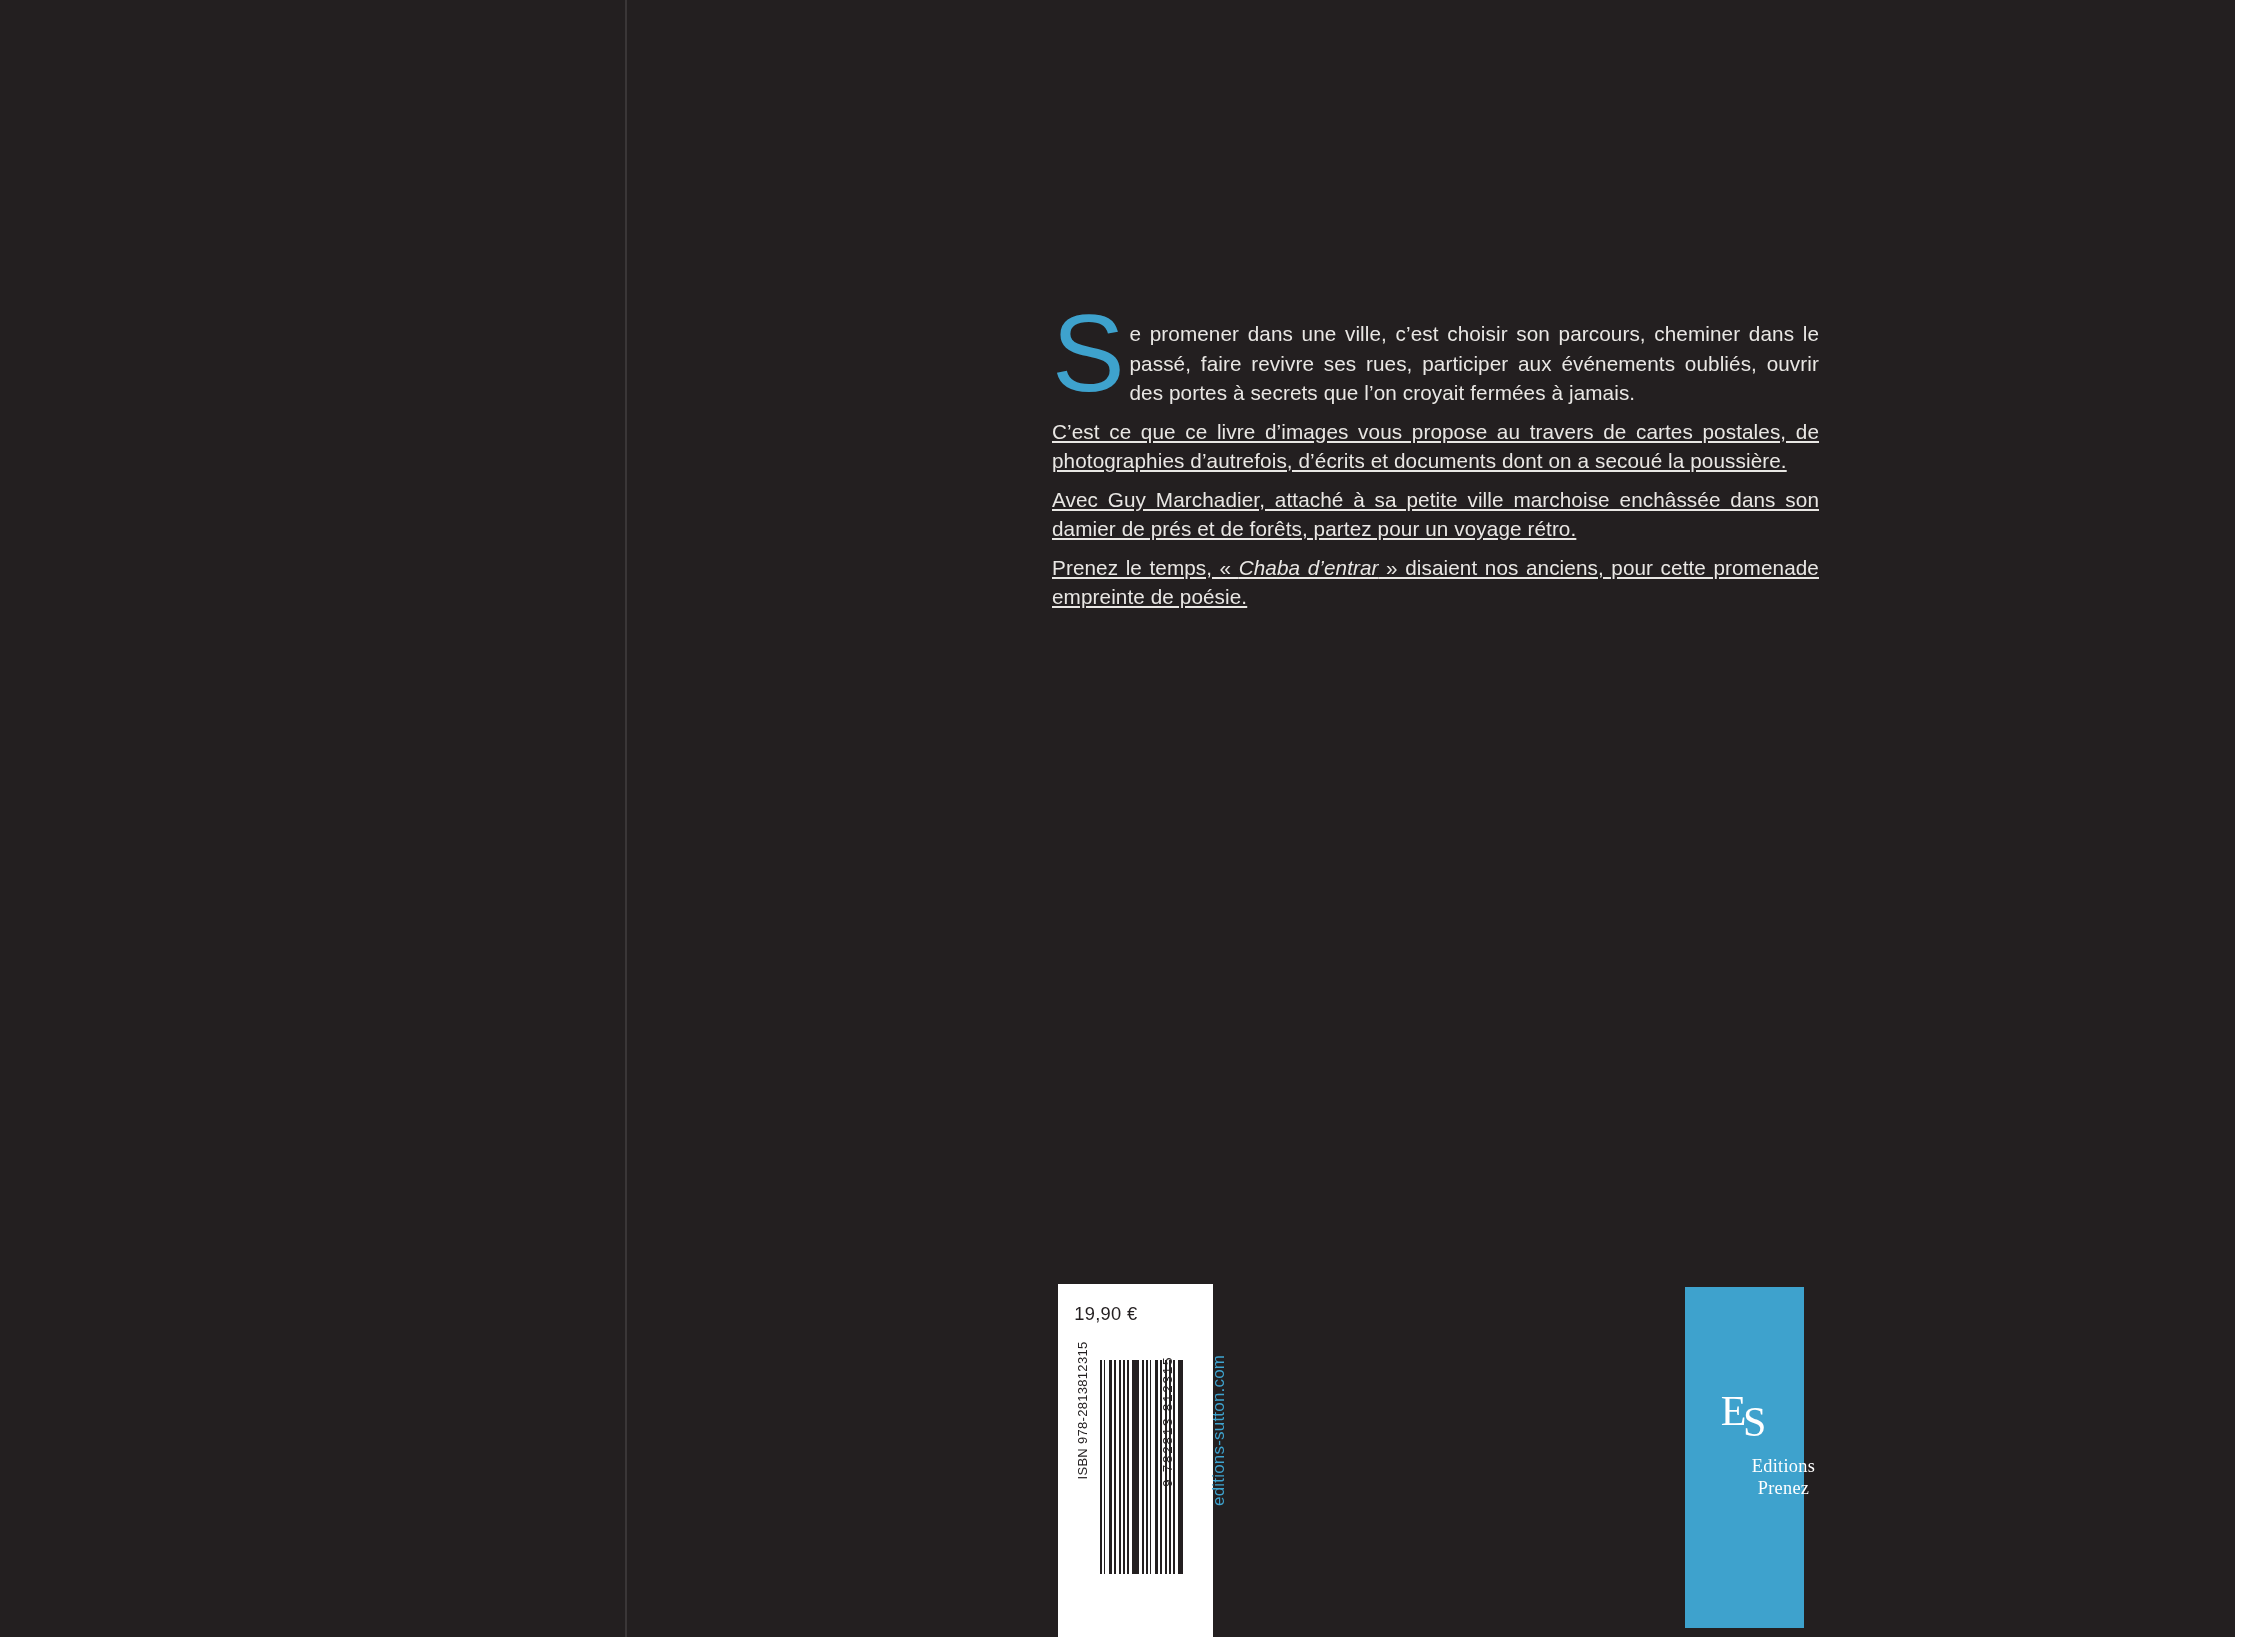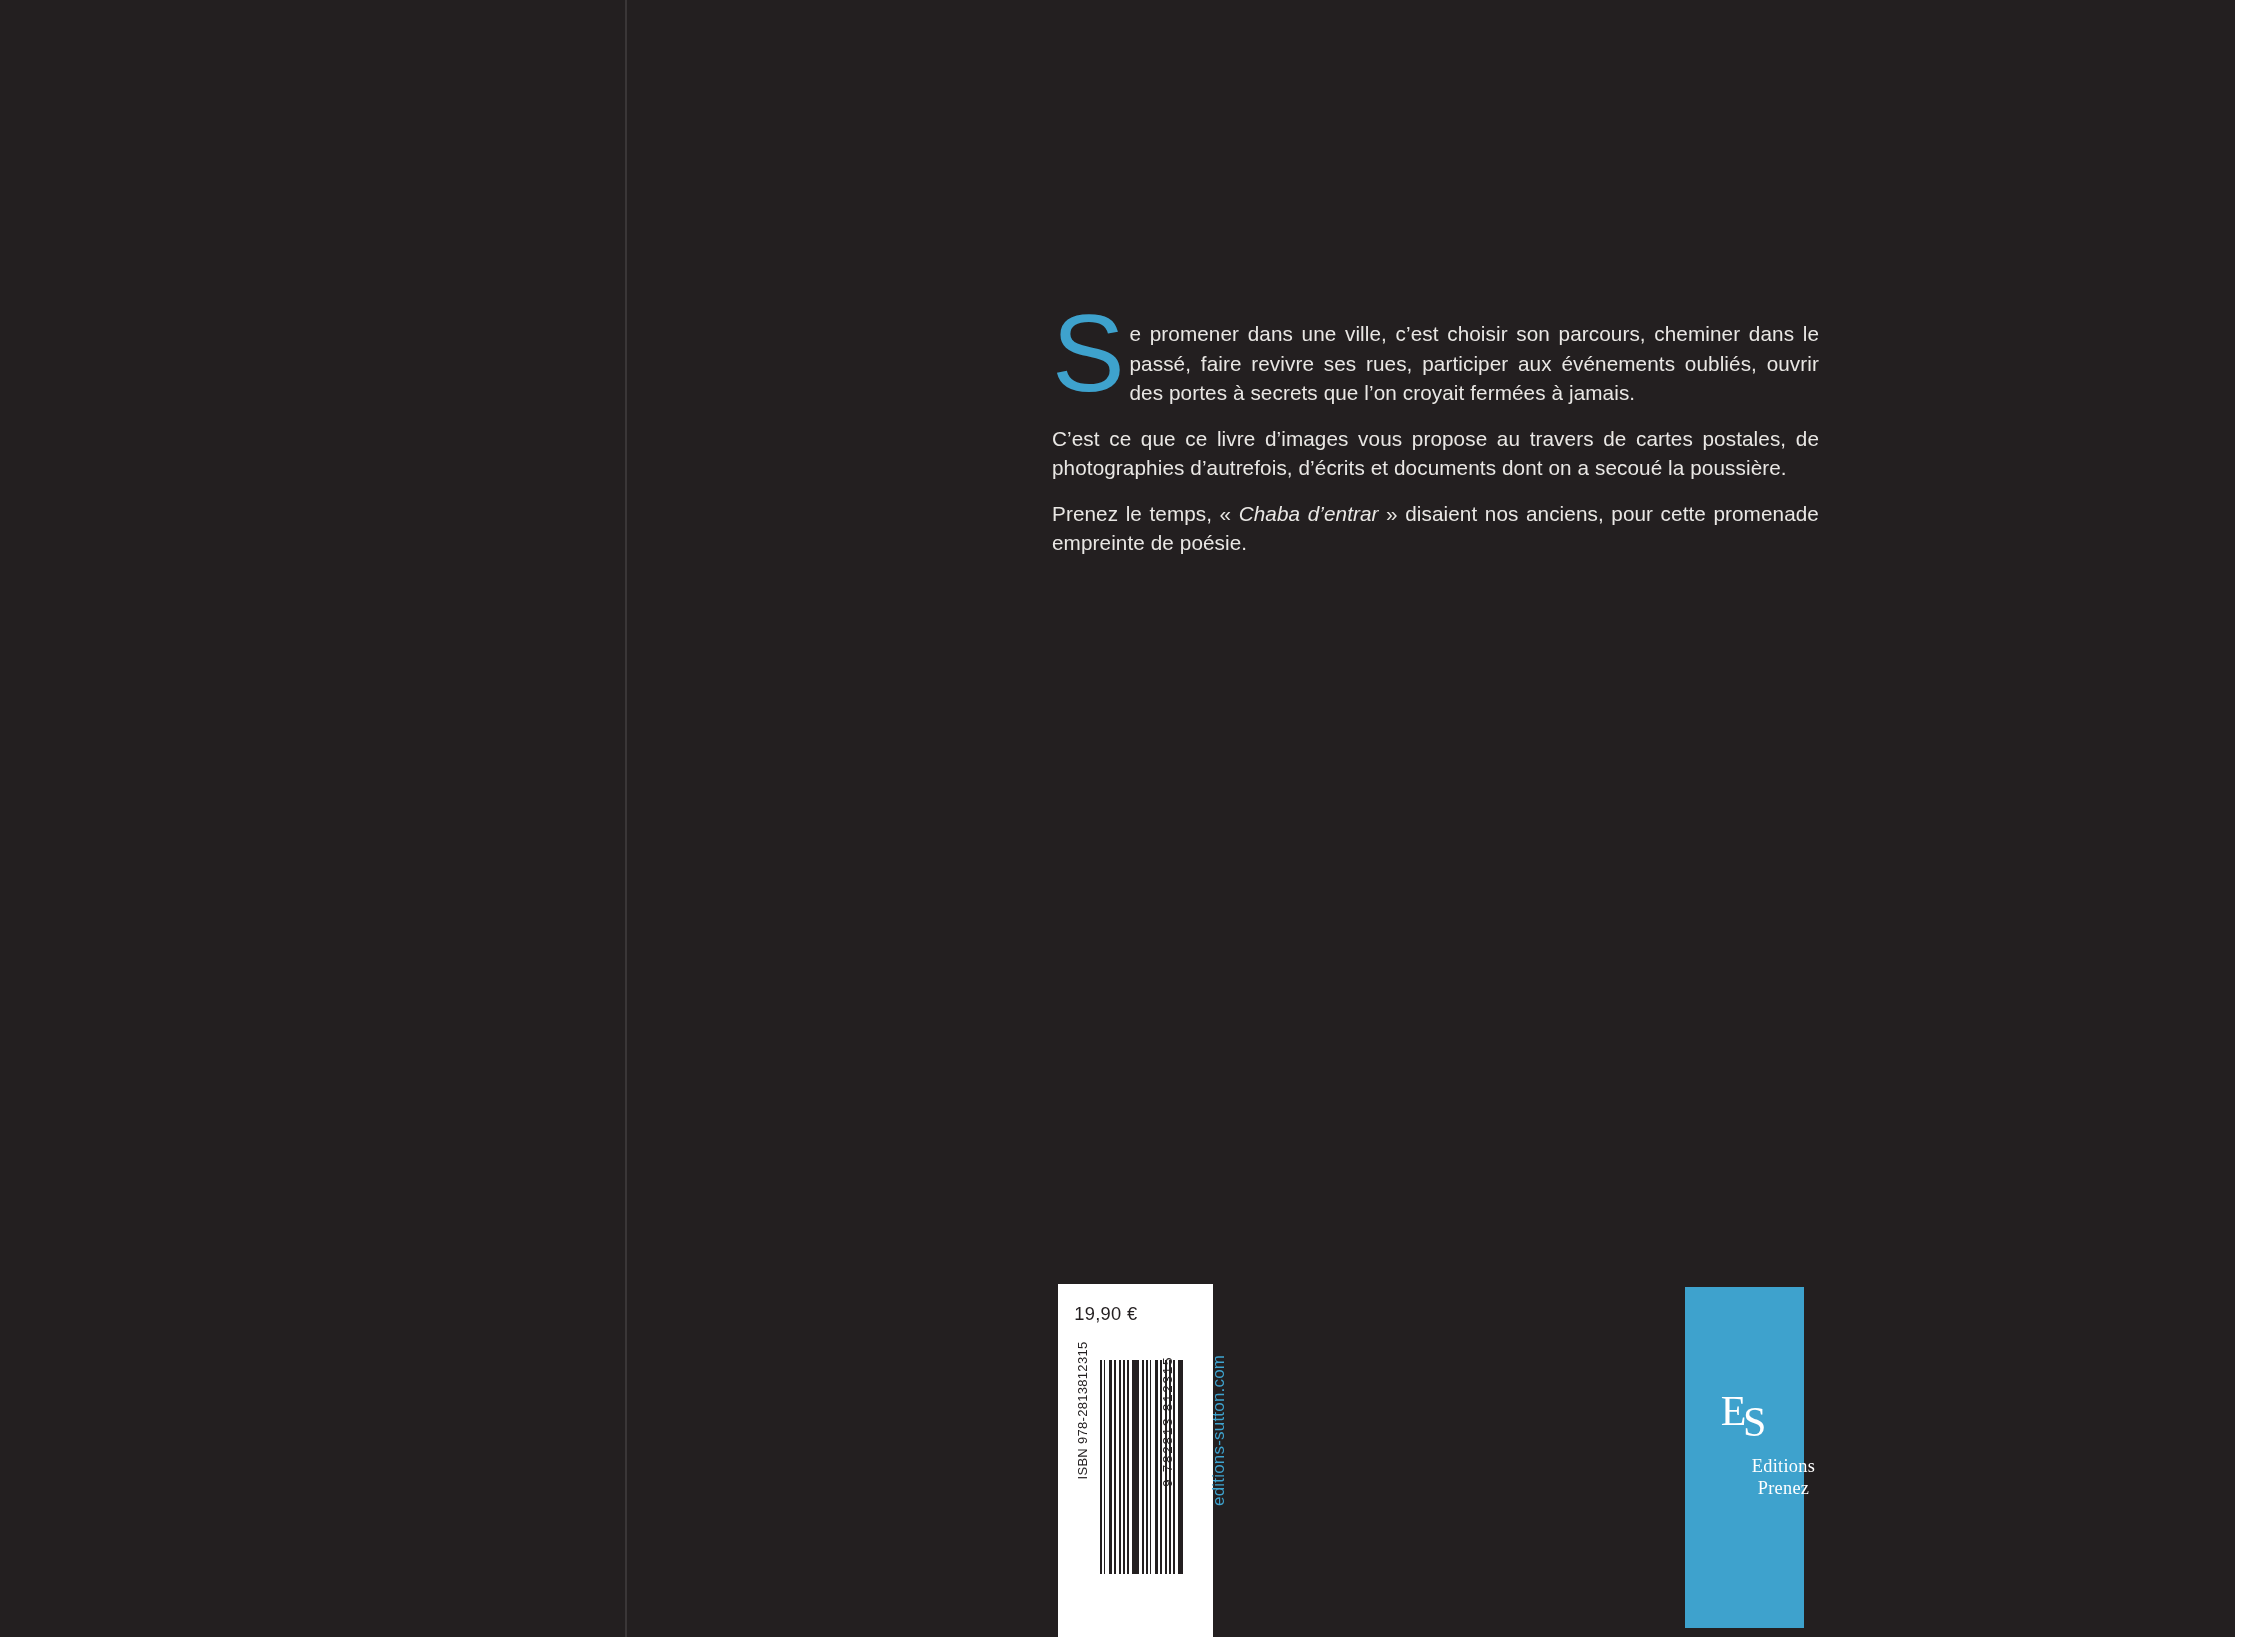--- a/index.html
+++ b/index.html
@@ -66,21 +66,22 @@
     line-height: 29.5px;
     text-align: justify;
     text-justify: inter-word;
     letter-spacing: 0.1px;
   }
   .blurb p {
     margin: 0;
     text-indent: 0;
   }
   .blurb p + p {
-    margin-top: 16px;
+    margin-top: 9px;
+    text-decoration: underline;
   }
   .blurb p.indent {
     text-indent: 0;
   }
 
   .dropcap {
     float: left;
     color: #3ea2cd;
     font-size: 109px;
     line-height: 87px;
@@ -233,20 +234,21 @@
 
   <div class="dark-panel"></div>
   <div class="fold-rule"></div>
   <div class="right-margin"></div>
 
   <div class="blurb">
     <p>
       <span class="dropcap">S</span><span>e promener dans une ville, c’est choisir son parcours, cheminer dans le passé, faire revivre ses rues, participer aux événements oubliés, ouvrir des portes à secrets que l’on croyait fermées à jamais.</span>
     </p>
     <p class="indent">C’est ce que ce livre d’images vous propose au travers de cartes postales, de photographies d’autrefois, d’écrits et documents dont on a secoué la poussière.</p>
+    <p class="indent">Avec Guy Marchadier, attaché à sa petite ville marchoise enchâssée dans son damier de prés et de forêts, partez pour un voyage rétro.</p>
     <p class="indent"><span>Prenez le temps, « </span><em>Chaba d’entrar</em><span> » disaient nos anciens, pour cette promenade empreinte de poésie.</span></p>
   </div>
 
   <div class="barcode-block">
     <div class="price">19,90 €</div>
     <div class="isbn-vert">ISBN 978-2813812315</div>
     <div class="bars"></div>
     <div class="barcode-digits">9 782813 812315</div>
   </div>
 

